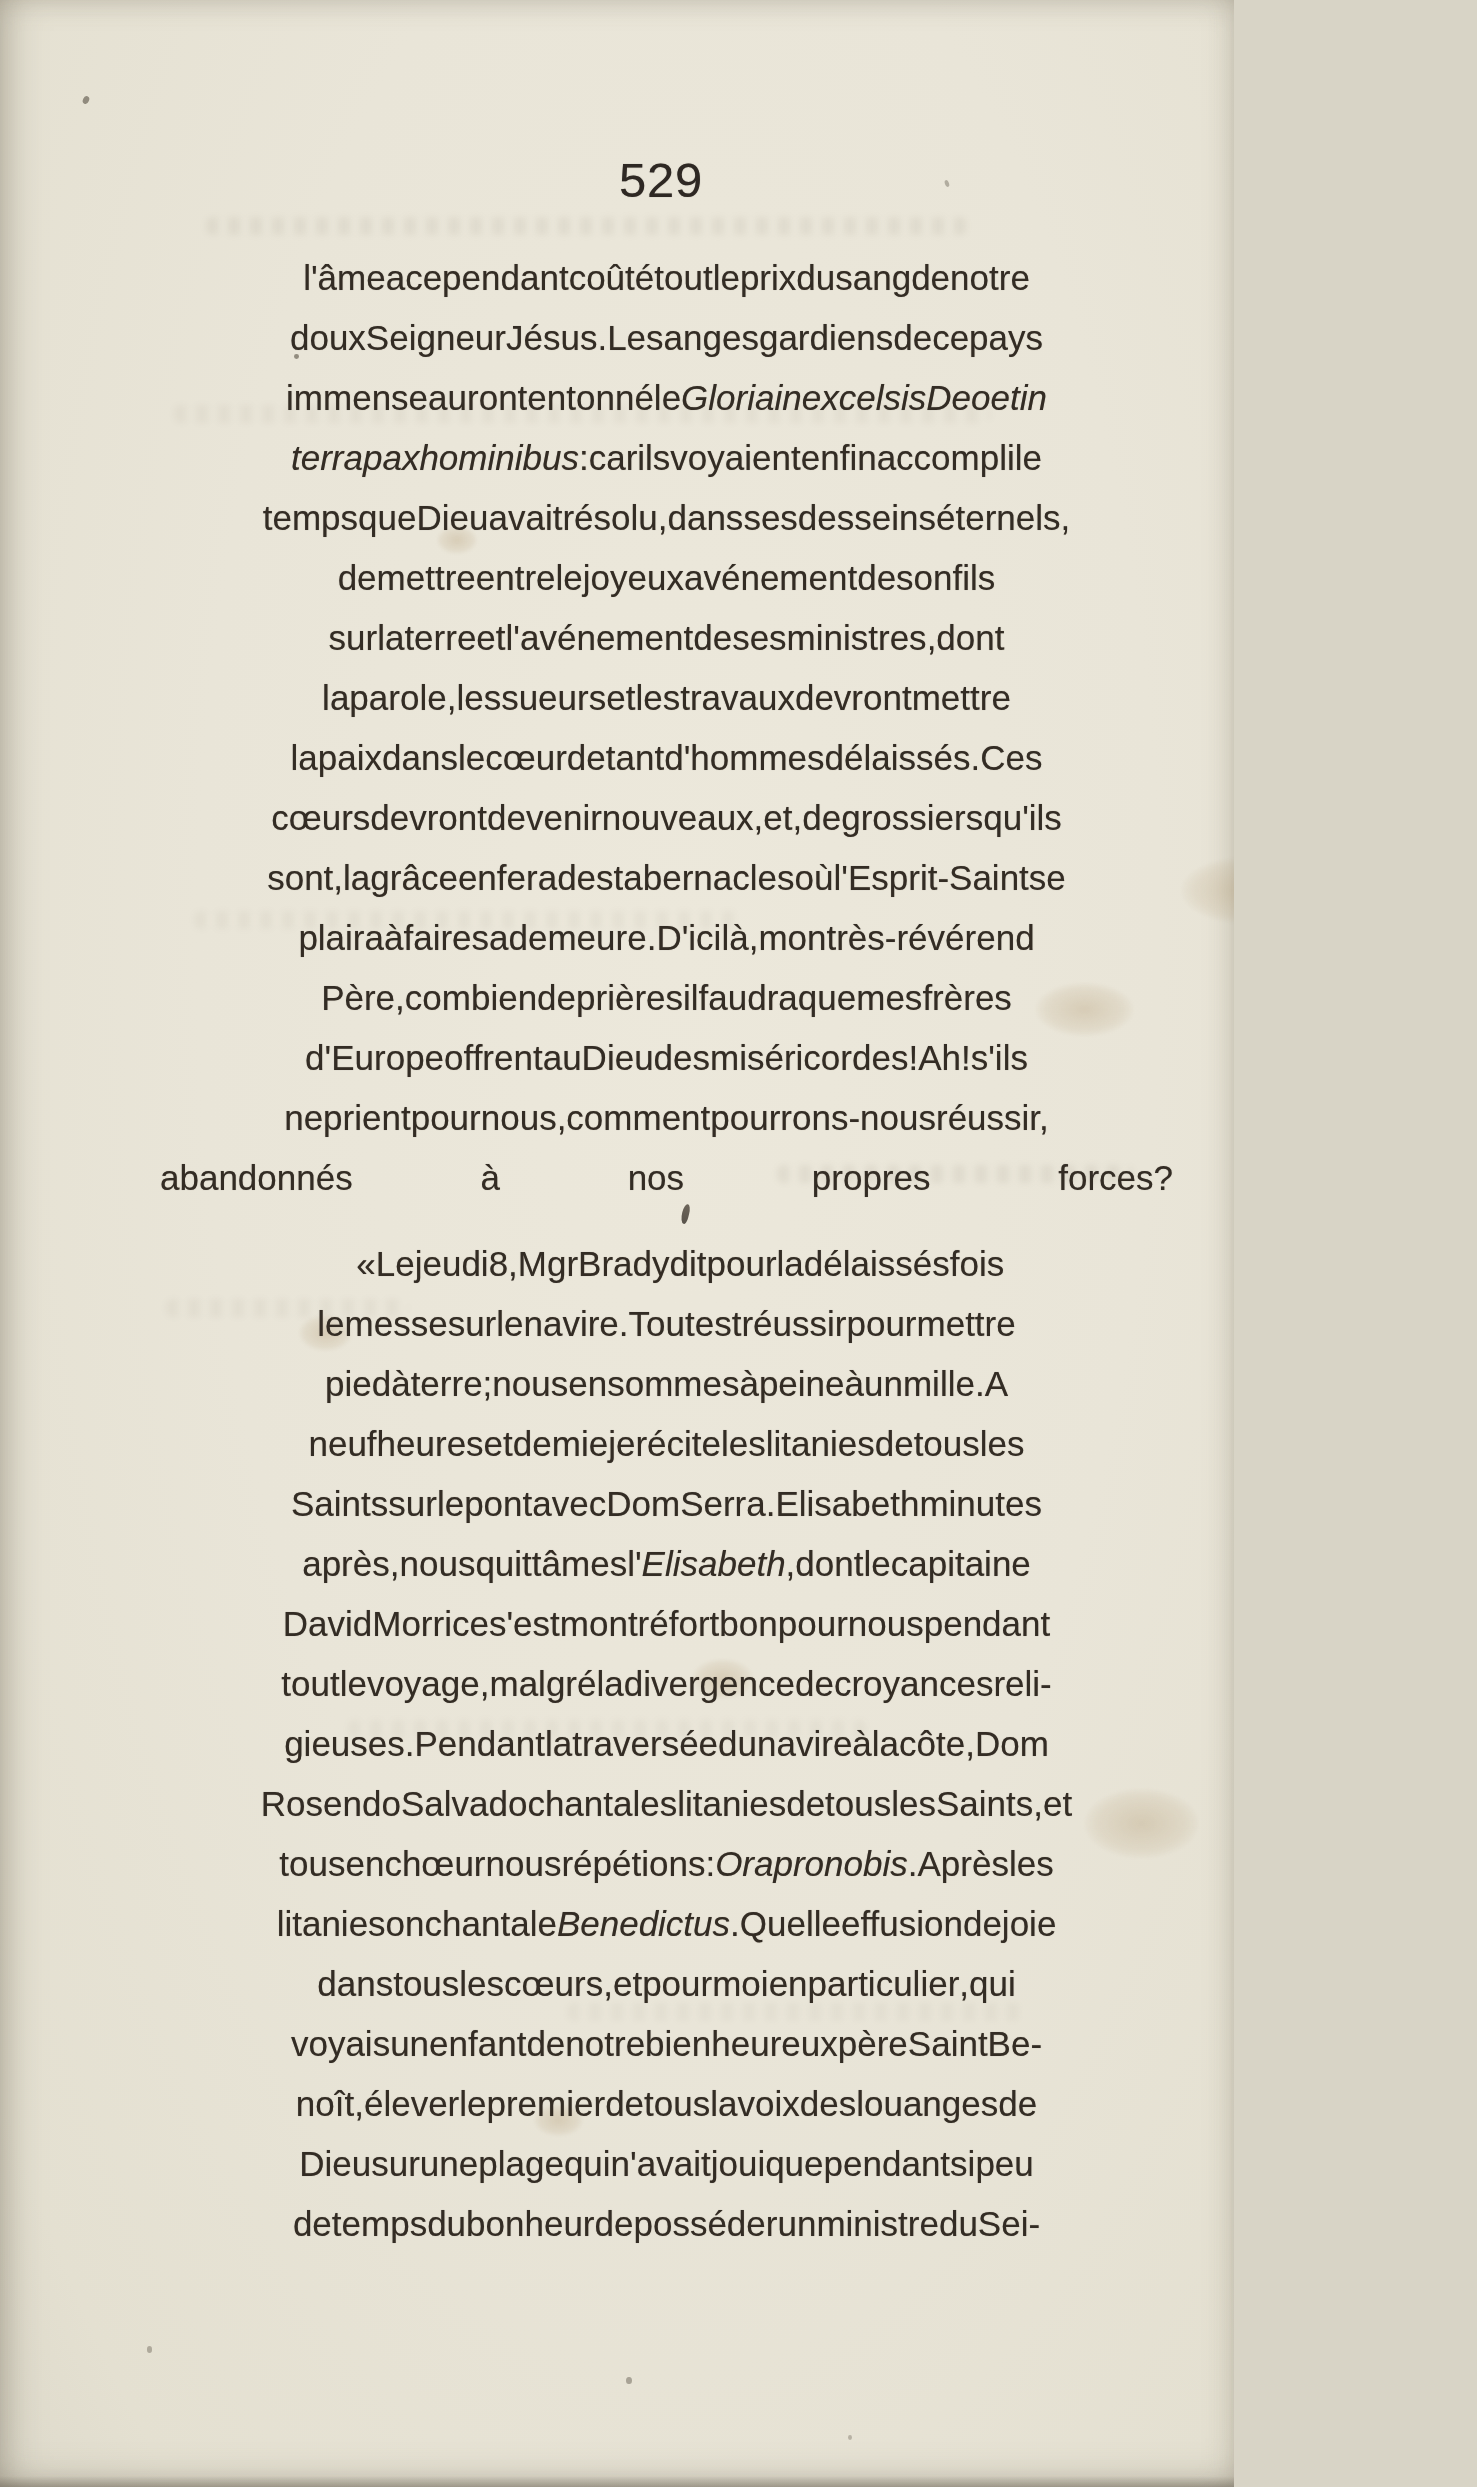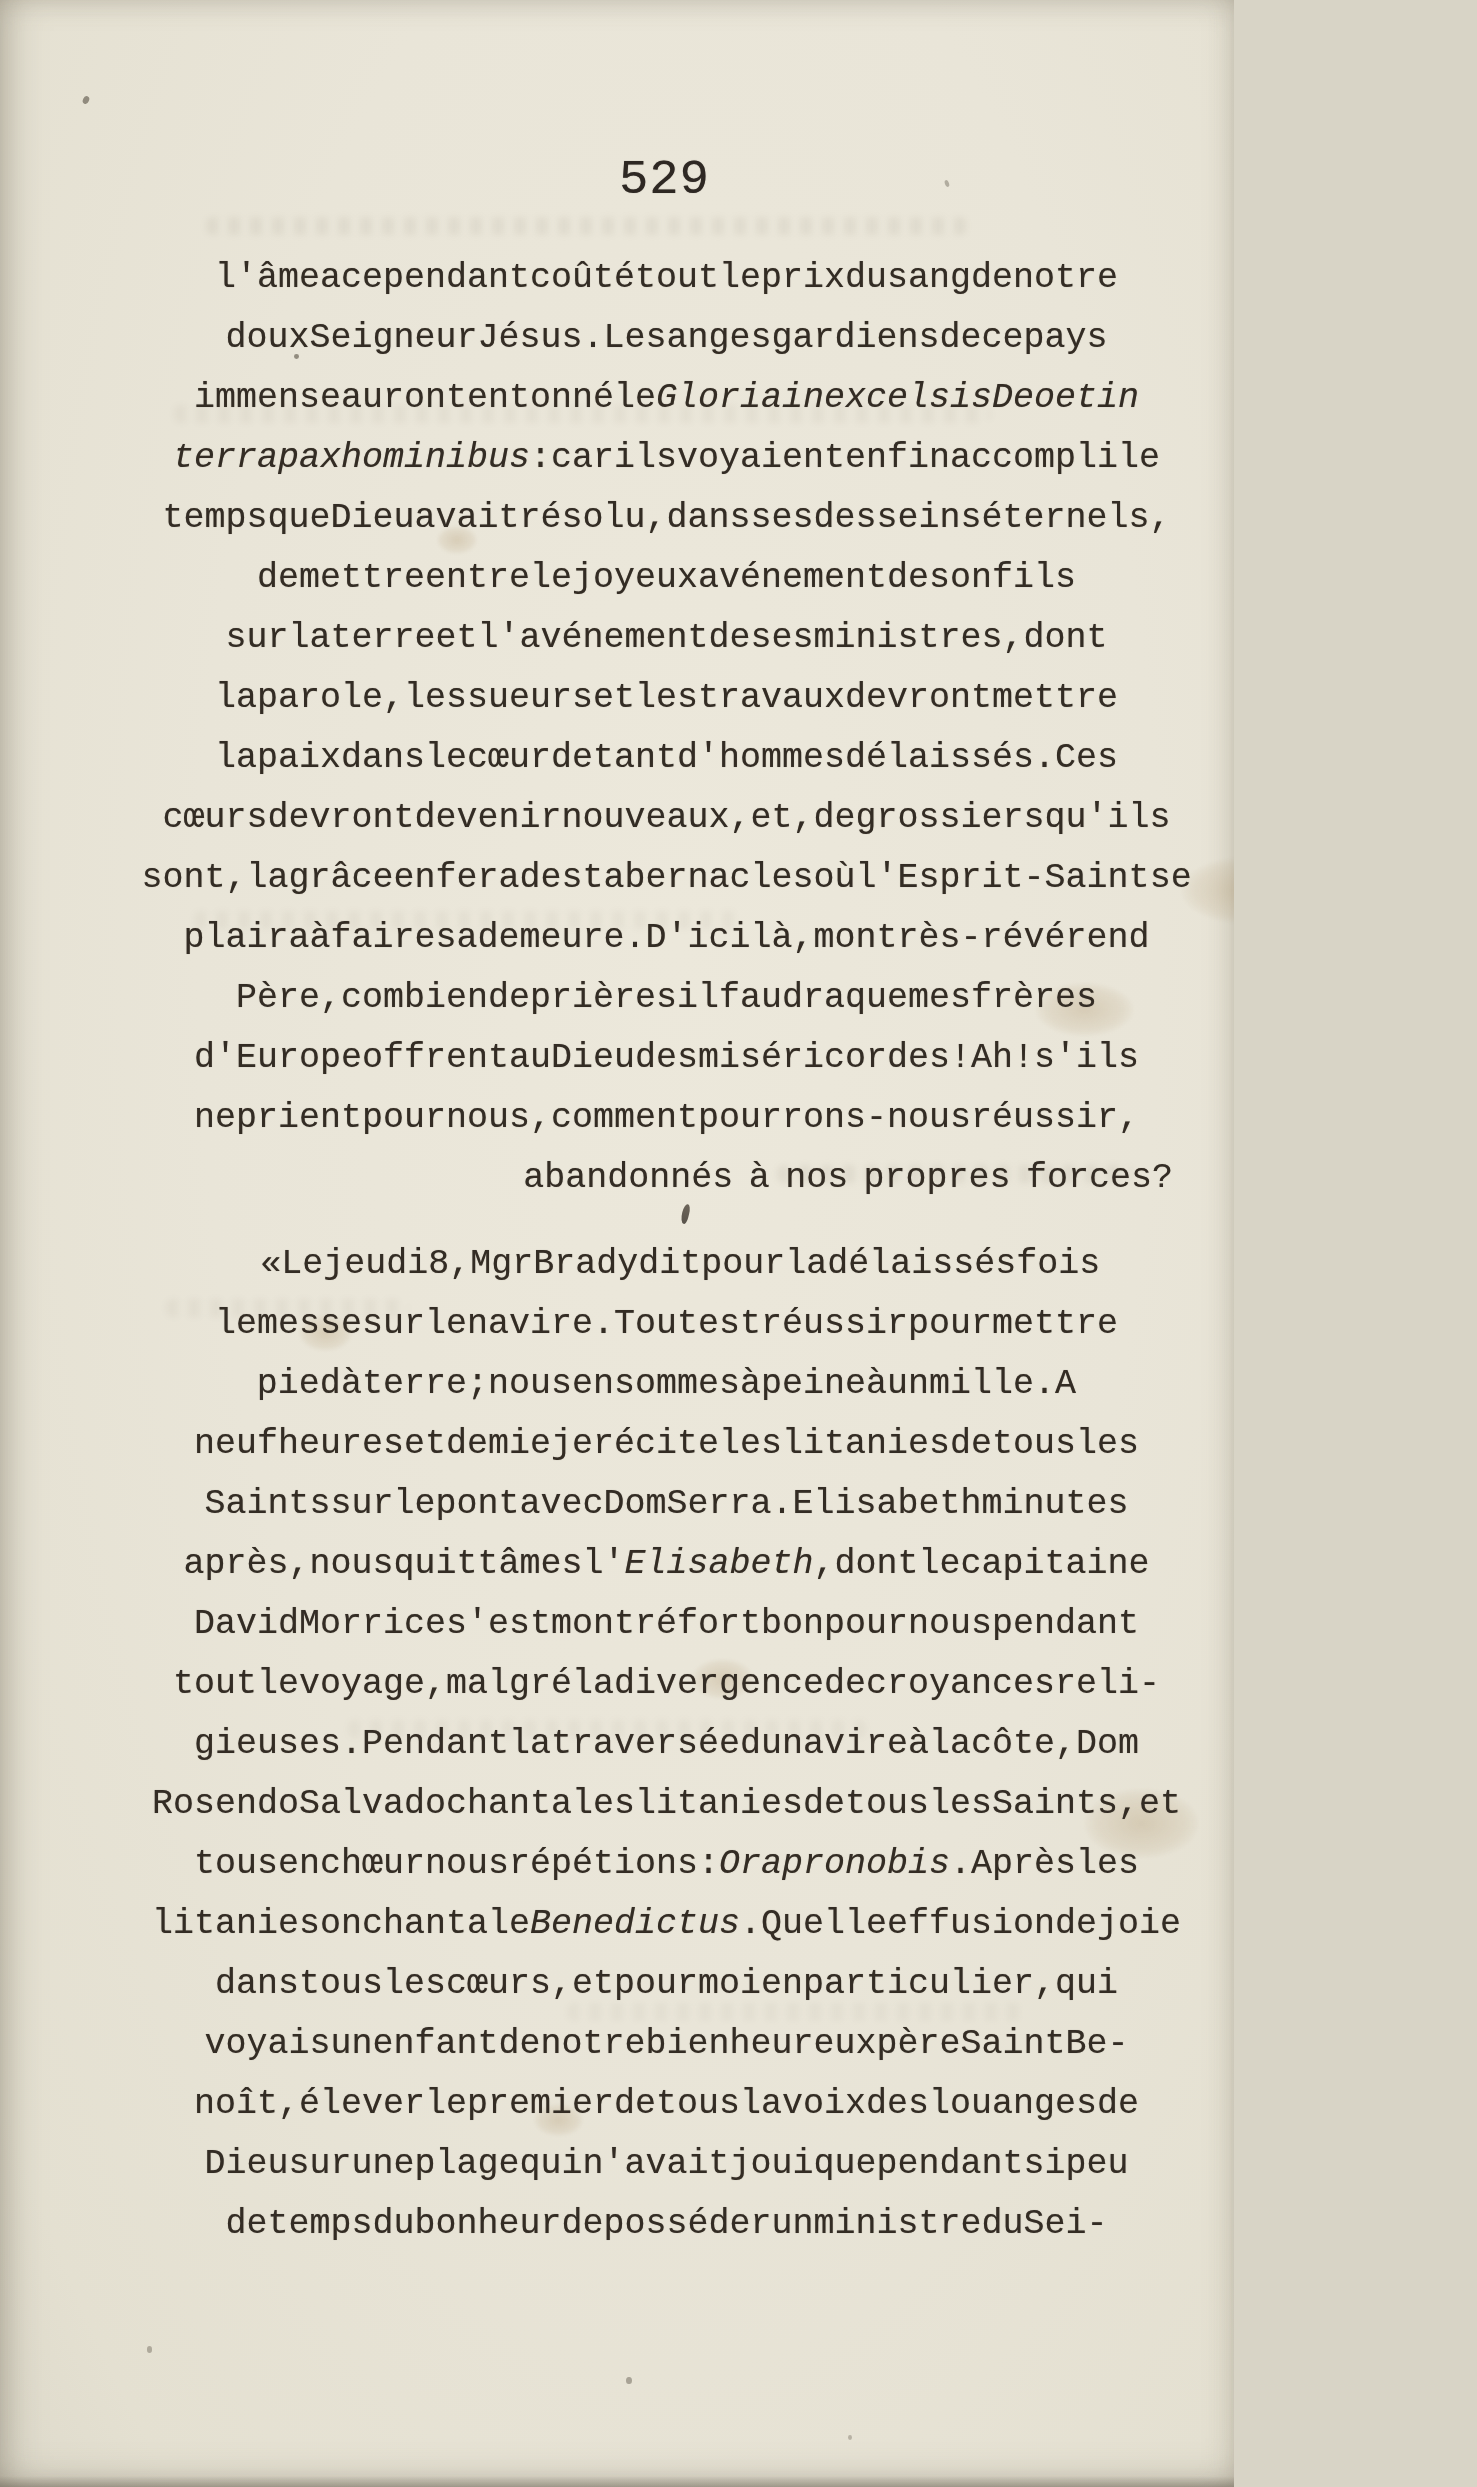--- a/index.html
+++ b/index.html
@@ -6,38 +6,38 @@
   .page{
     position:relative;
     width:1234px;height:2487px;
     background:radial-gradient(ellipse at 55% 38%, #ece8db 0%, #e9e5d8 50%, #e4e0d1 88%, #dedacb 100%);
     box-shadow:
       inset 23px 0 40px -18px rgba(118,110,92,.40),
       inset -16px 0 36px -21px rgba(118,110,92,.28),
       inset 0 -19.4px 39px -18px rgba(105,96,80,.38),
       inset 0 16px 34px -19.4px rgba(118,110,92,.22);
     overflow:hidden;
-    font-family:Liberation Mono, monospace;
+    font-family:Liberation Sans, sans-serif;
     color:#332c24;
   }
   .page-number{
     position:absolute;left:619px;top:156px;
     font-size:49px;line-height:49px;letter-spacing:0.8px;
     color:#2e2823;
     text-shadow:0 0 0.8px rgba(46,40,35,.55);
   }
   .text-block{
     position:absolute;left:160px;top:248px;width:1013px;
   }
   .line{
     display:flex;justify-content:center;align-items:baseline;
     height:60px;line-height:60px;font-size:35px;white-space:nowrap;
     text-shadow:0 0 0.8px rgba(50,42,33,.45);
   }
-  .line.nj{justify-content:flex-end;column-gap:15.4px;}
+  .line.nj{justify-content:space-between;column-gap:15.4px;}
   .line.ind{padding-left:27.5px;}
   .w{display:block;}
   .it{font-style:italic;}
   .para-gap{height:26px;}
   .ink-blot{
     position:absolute;width:7.3px;height:20px;
     background:linear-gradient(180deg,#4a4136,#2f2922);
     border-radius:60% 60% 45% 70%;
     transform:rotate(14deg);
     opacity:.78;

